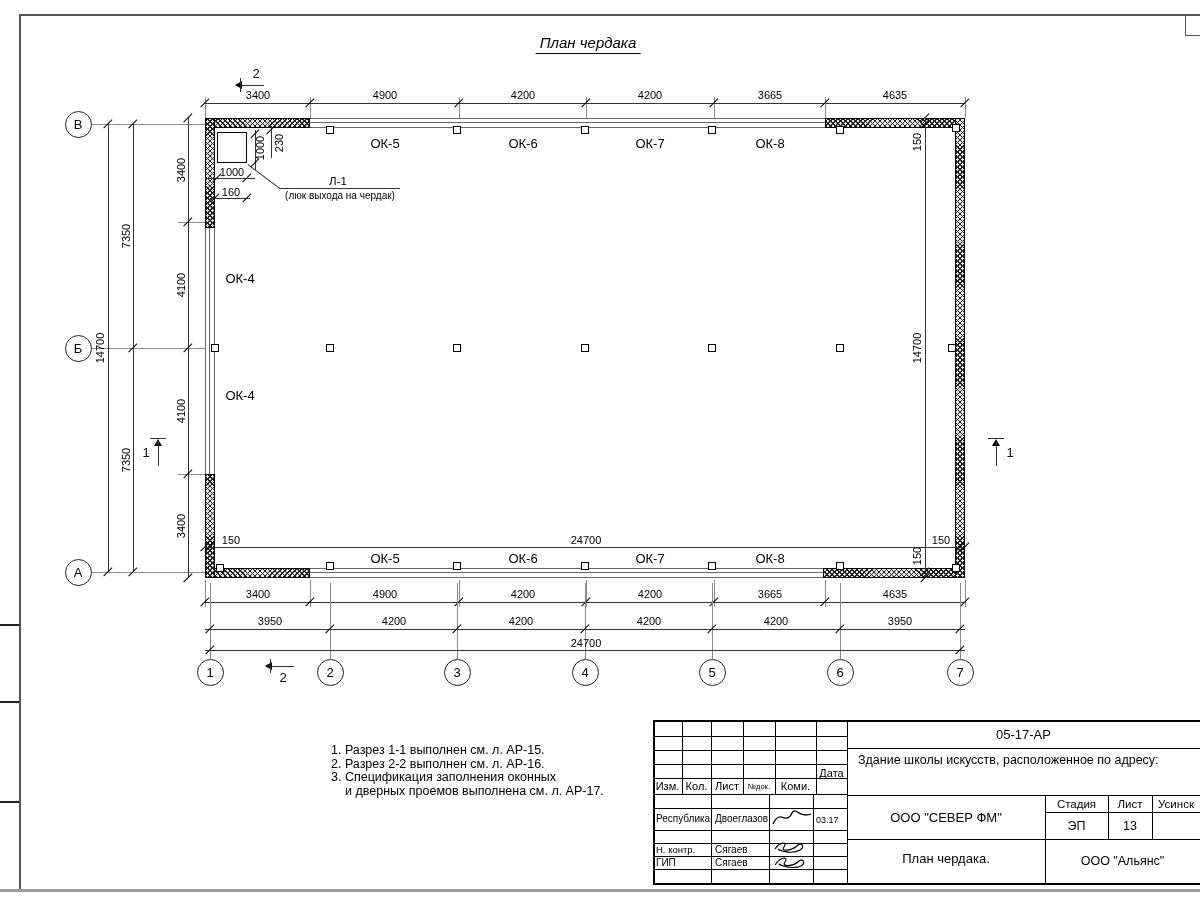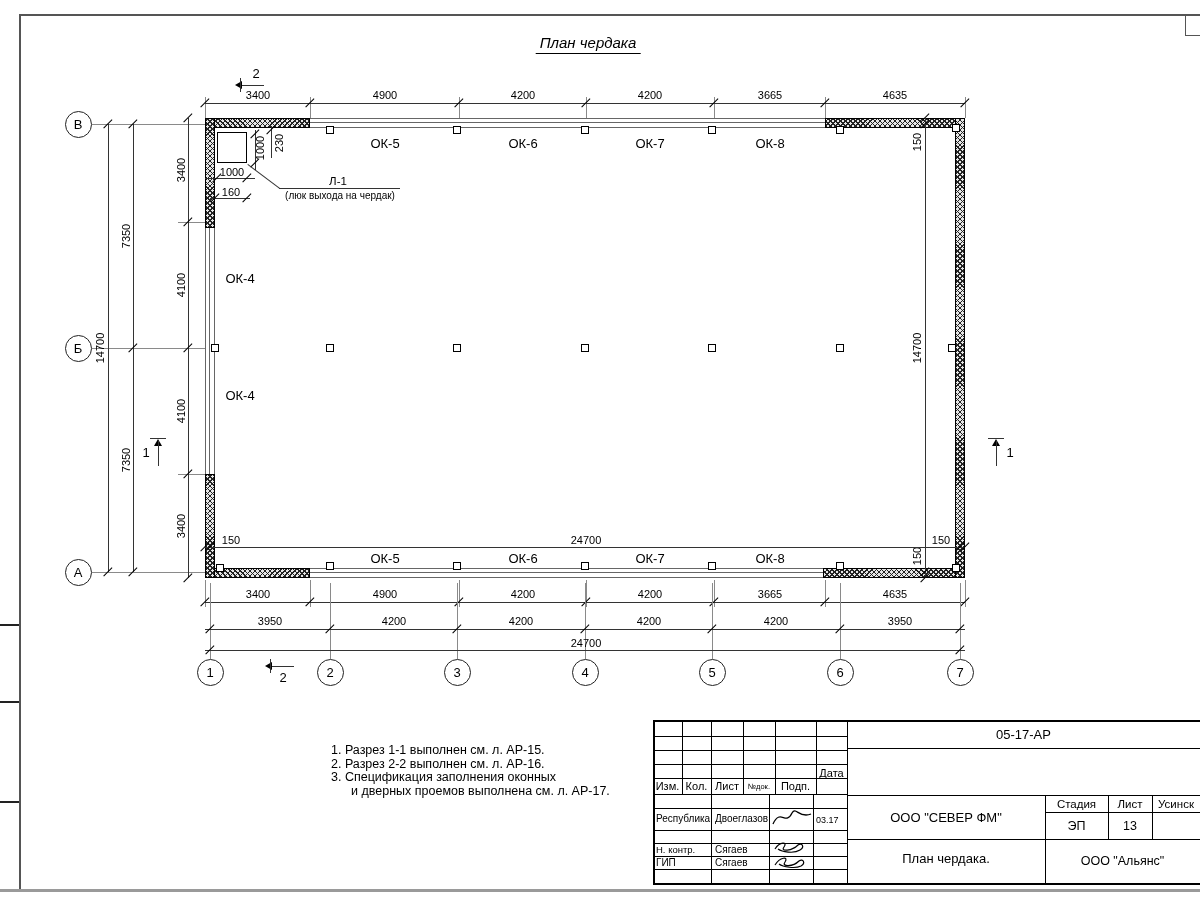--- a/index.html
+++ b/index.html
@@ -256,21 +256,21 @@
 
   <div class="hl" style="left:988px;top:438px;width:16px;height:1.4px"></div>
   <div class="tri-up" style="left:992px;top:439px"></div>
   <div class="vl" style="left:996px;top:441px;height:25px;width:1.4px"></div>
   <div class="dimt" style="left:1010px;top:445px;font-size:13px">1</div>
 
   <div class="abs" style="left:331px;top:744px">
     <div class="note">1. Разрез 1-1 выполнен см. л. АР-15.</div>
     <div class="note">2. Разрез 2-2 выполнен см. л. АР-16.</div>
     <div class="note">3. Спецификация заполнения оконных</div>
-    <div class="note" style="margin-left:20px">и дверных проемов выполнена см. л. АР-17.</div>
+    <div class="note" style="margin-left:14px">и дверных проемов выполнена см. л. АР-17.</div>
   </div>
 
   <div>
     <div class="hl" style="left:653px;top:720px;width:547px;height:1.6px;background:#000"></div>
     <div class="hl" style="left:653px;top:883px;width:547px;height:1.6px;background:#000"></div>
     <div class="vl" style="left:653px;top:720px;height:165px;width:1.6px;background:#000"></div>
     <div class="vl" style="left:847px;top:720px;height:163px;width:1.4px;background:#000"></div>
     <div class="hl" style="left:653px;top:736px;width:194px;background:#000"></div>
     <div class="hl" style="left:653px;top:750px;width:194px;background:#000"></div>
     <div class="hl" style="left:653px;top:764px;width:194px;background:#000"></div>
@@ -291,27 +291,28 @@
     <div class="hl" style="left:847px;top:748px;width:353px;background:#000"></div>
     <div class="hl" style="left:847px;top:795px;width:353px;background:#000"></div>
     <div class="hl" style="left:1045px;top:812px;width:155px;background:#000"></div>
     <div class="hl" style="left:847px;top:839px;width:353px;background:#000"></div>
     <div class="vl" style="left:1045px;top:795px;height:88px;background:#000"></div>
     <div class="vl" style="left:1108px;top:795px;height:44px;background:#000"></div>
     <div class="vl" style="left:1152px;top:795px;height:44px;background:#000"></div>
 
     <div class="cell" style="left:847px;top:720px;width:353px;height:28px;font-size:13px">05-17-АР</div>
     <div class="abs" style="left:858px;top:752px;font-size:12.5px;line-height:16px">
+      <div>Здание школы искусств, расположенное по адресу:</div>
     </div>
 
     <div class="cell" style="left:653px;top:778px;width:29px;height:16px;font-size:11px">Изм.</div>
     <div class="cell" style="left:682px;top:778px;width:29px;height:16px;font-size:11px">Кол.</div>
     <div class="cell" style="left:711px;top:778px;width:32px;height:16px;font-size:11px">Лист</div>
     <div class="cell" style="left:743px;top:778px;width:32px;height:16px;font-size:7.5px">№док.</div>
-    <div class="cell" style="left:775px;top:778px;width:41px;height:16px;font-size:11px">Подп.</div>
+    <div class="cell" style="left:775px;top:778px;width:41px;height:16px;font-size:11px">Коми.</div>
     <div class="cell" style="left:816px;top:765px;width:31px;height:16px;font-size:11px">Дата</div>
 
     <div class="abs" style="left:656px;top:813px;font-size:10px">Республика</div>
     <div class="abs" style="left:715px;top:813px;font-size:10px">Двоеглазов</div>
     <div class="abs" style="left:816px;top:815px;font-size:9px">03.17</div>
     <div class="abs" style="left:656px;top:844px;font-size:9.5px">Н. контр.</div>
     <div class="abs" style="left:715px;top:844px;font-size:10px">Сягаев</div>
     <div class="abs" style="left:656px;top:857px;font-size:10px">ГИП</div>
     <div class="abs" style="left:715px;top:857px;font-size:10px">Сягаев</div>
 

